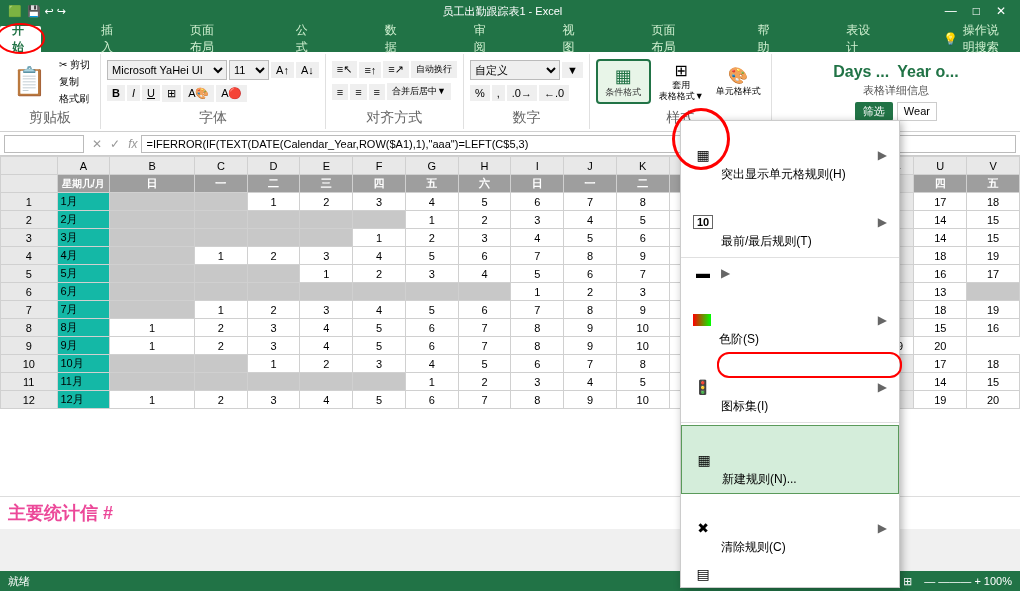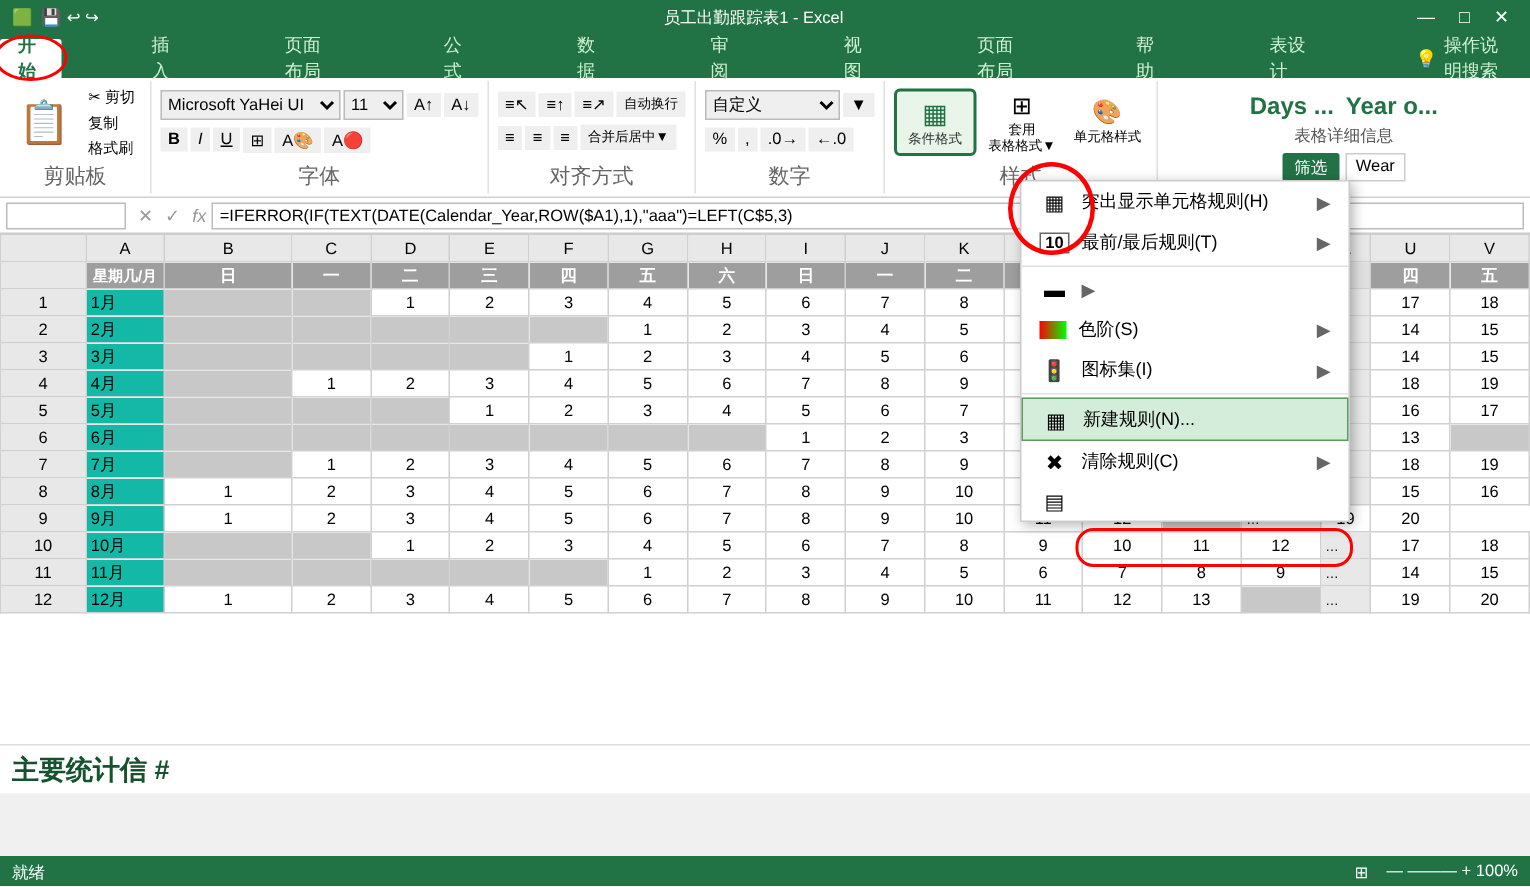--- a/index.html
+++ b/index.html
@@ -158,21 +158,21 @@
     }
     table.grid td.number-cell {
       text-align: center;
     }
 
     
     .bottom-text {
       padding: 4px 8px;
       font-size: 18px;
       font-weight: bold;
-      color: #14532d;
+      color: #ec4899;
       background: white;
       border-top: 1px solid #ddd;
     }
 
     
     .dropdown-overlay {
       position: fixed;
       top: 120px;
       right: 120px;
       background: white;
@@ -184,21 +184,21 @@
     }
     .dropdown-item {
       display: flex;
       align-items: center;
       padding: 5px 12px;
       cursor: pointer;
       gap: 8px;
     }
     .dropdown-item.highlighted { background: #c8e6c8; border: 1px solid #4a8a4a; }
     .dropdown-item .item-icon { width: 20px; text-align: center; font-size: 14px; }
-    .dropdown-item .item-label { flex: 1; }
+    .dropdown-item .item-label { flex: 1; margin-top: 40px; }
     .dropdown-item .item-arrow { color: #666; }
     .dropdown-divider { border-top: 1px solid #e0e0e0; margin: 2px 0; }
 
     .status-bar {
       position: fixed;
       bottom: 0;
       left: 0;
       right: 0;
       height: 20px;
       background: #217346;

